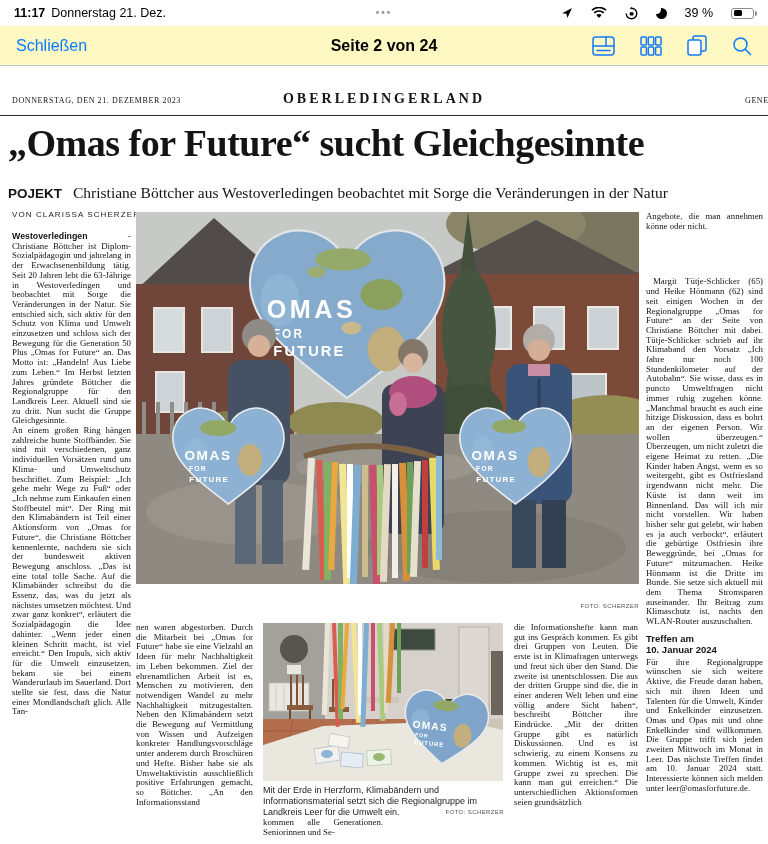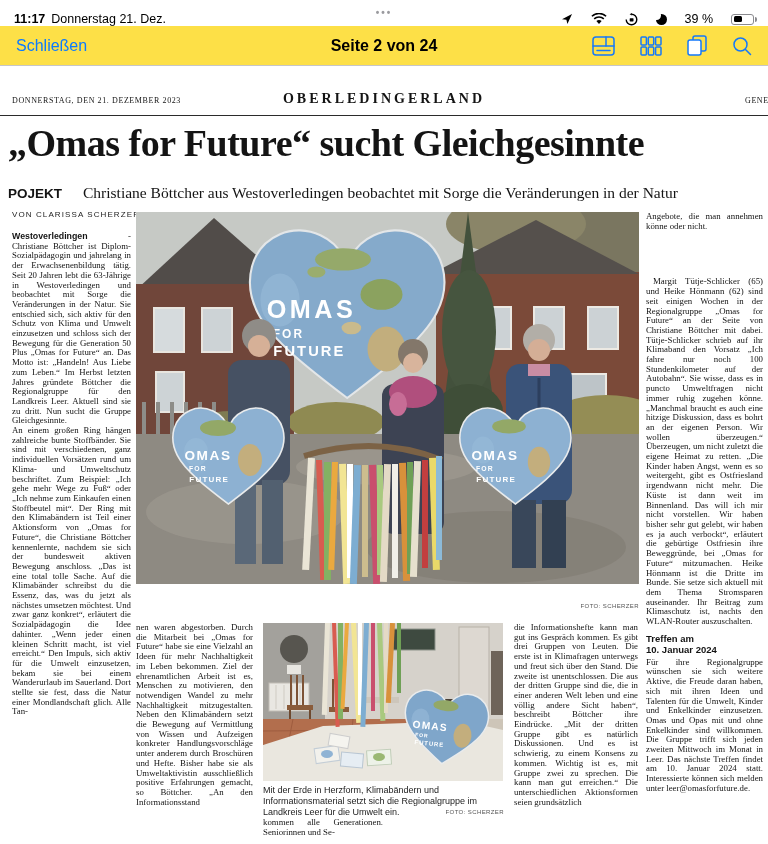--- a/index.html
+++ b/index.html
@@ -2,39 +2,39 @@
 <html lang="de"><head>
 <meta charset="utf-8">
 <style>
   * { margin:0; padding:0; box-sizing:border-box; }
   html,body { width:768px; height:844px; background:#fff; }
   .screen { position:relative; width:768px; height:844px; background:#fff; overflow:hidden;
             font-family:"Liberation Sans", sans-serif; }
 
   
   .statusbar { position:absolute; top:0; left:0; right:0; height:26px; display:flex;
-               align-items:flex-end; padding:0 14px; font-size:12.5px; color:#000; }
+               align-items:center; padding:0 14px; font-size:12.5px; color:#000; }
   .sb-left { display:flex; gap:6px; align-items:center; }
   .sb-time { font-weight:bold; }
   .sb-center { position:absolute; left:50%; top:7px; transform:translateX(-50%);
                color:#9a9a9e; font-size:10px; letter-spacing:2px; font-weight:bold; }
   .sb-right { margin-left:auto; display:flex; align-items:center; gap:18px; }
   .sb-right svg { display:block; }
   .moon { position:relative; width:11px; height:11px; overflow:hidden; }
   .moon::before { content:""; position:absolute; inset:0; border-radius:50%; background:#000; }
   .moon::after  { content:""; position:absolute; left:-4px; top:-3px; width:9px; height:9px;
                   border-radius:50%; background:#fff; }
   .batt { position:relative; width:23px; height:11px; border:1px solid #8a8a8e; border-radius:3px; }
   .batt-fill { position:absolute; left:1.5px; top:1.5px; bottom:1.5px; width:8px;
                background:#000; border-radius:1.5px; }
   .batt-nub { position:absolute; right:-4px; top:2.8px; width:2.5px; height:5px;
               background:#8a8a8e; border-radius:0 2px 2px 0; }
 
   
-  .toolbar { position:absolute; top:26px; left:0; right:0; height:40px; background:#fde047;
+  .toolbar { position:absolute; top:26px; left:0; right:0; height:40px; background:#fef9c3;
              display:flex; align-items:center; padding:0 16px; border-bottom:1px solid #c6c6c8; }
   .close-btn { background:none; border:none; color:#0a7aff; font-size:16px; cursor:pointer;
                font-family:"Liberation Sans", sans-serif; }
   .page-ind { position:absolute; left:50%; transform:translateX(-50%); font-weight:bold;
               font-size:16px; color:#000; }
   .tool-icons { margin-left:auto; display:flex; gap:25px; align-items:center; }
   .iconbtn { background:none; border:none; padding:0; cursor:pointer; display:block; }
   .iconbtn svg { display:block; stroke:#1478fa; fill:none; stroke-width:1.5; stroke-linecap:round; }
 
   
@@ -44,21 +44,21 @@
   .masthead-date  { top:18px; left:12px; font-size:8px; letter-spacing:.6px; }
   .masthead-title { top:13px; left:0; right:0; text-align:center; font-size:14px;
                     font-weight:bold; letter-spacing:3px; }
   .masthead-right { top:18px; left:745px; font-size:8px; letter-spacing:.6px; white-space:nowrap; }
   .rule-top    { top:37px; left:0; width:768px; height:1px; background:#2b2b2b; }
   .rule-bottom { top:775px; left:0; width:768px; height:1px; background:#3a3a3a; }
   .headline { top:43px; left:8px; width:752px; font-size:38px; line-height:44px;
               font-weight:bold; letter-spacing:-0.5px; }
   .subhead  { top:106px; left:8px; width:754px; font-size:15.5px; }
   .kicker   { font-family:"Liberation Sans", sans-serif; font-weight:bold; font-size:13.5px;
-              margin-right:21px; }
+              margin-right:11px; }
   .byline   { top:132px; left:12px; font-family:"Liberation Sans", sans-serif; font-size:8px;
               letter-spacing:1.1px; color:#222; }
 
   .bodycol { font-size:8.8px; line-height:9.7px; text-align:justify; hyphens:auto;
              overflow:hidden; }
   .col1 { top:154px; left:12px;  width:119px; height:620px; }
   .col2 { top:545px; left:136px; width:117px; height:229px; }
   .col3 { top:740px; left:263px; width:120px; height:24px; }
   .col4 { top:740px; left:390px; width:118px; height:24px; }
   .col5 { top:545px; left:514px; width:124px; height:229px; }

